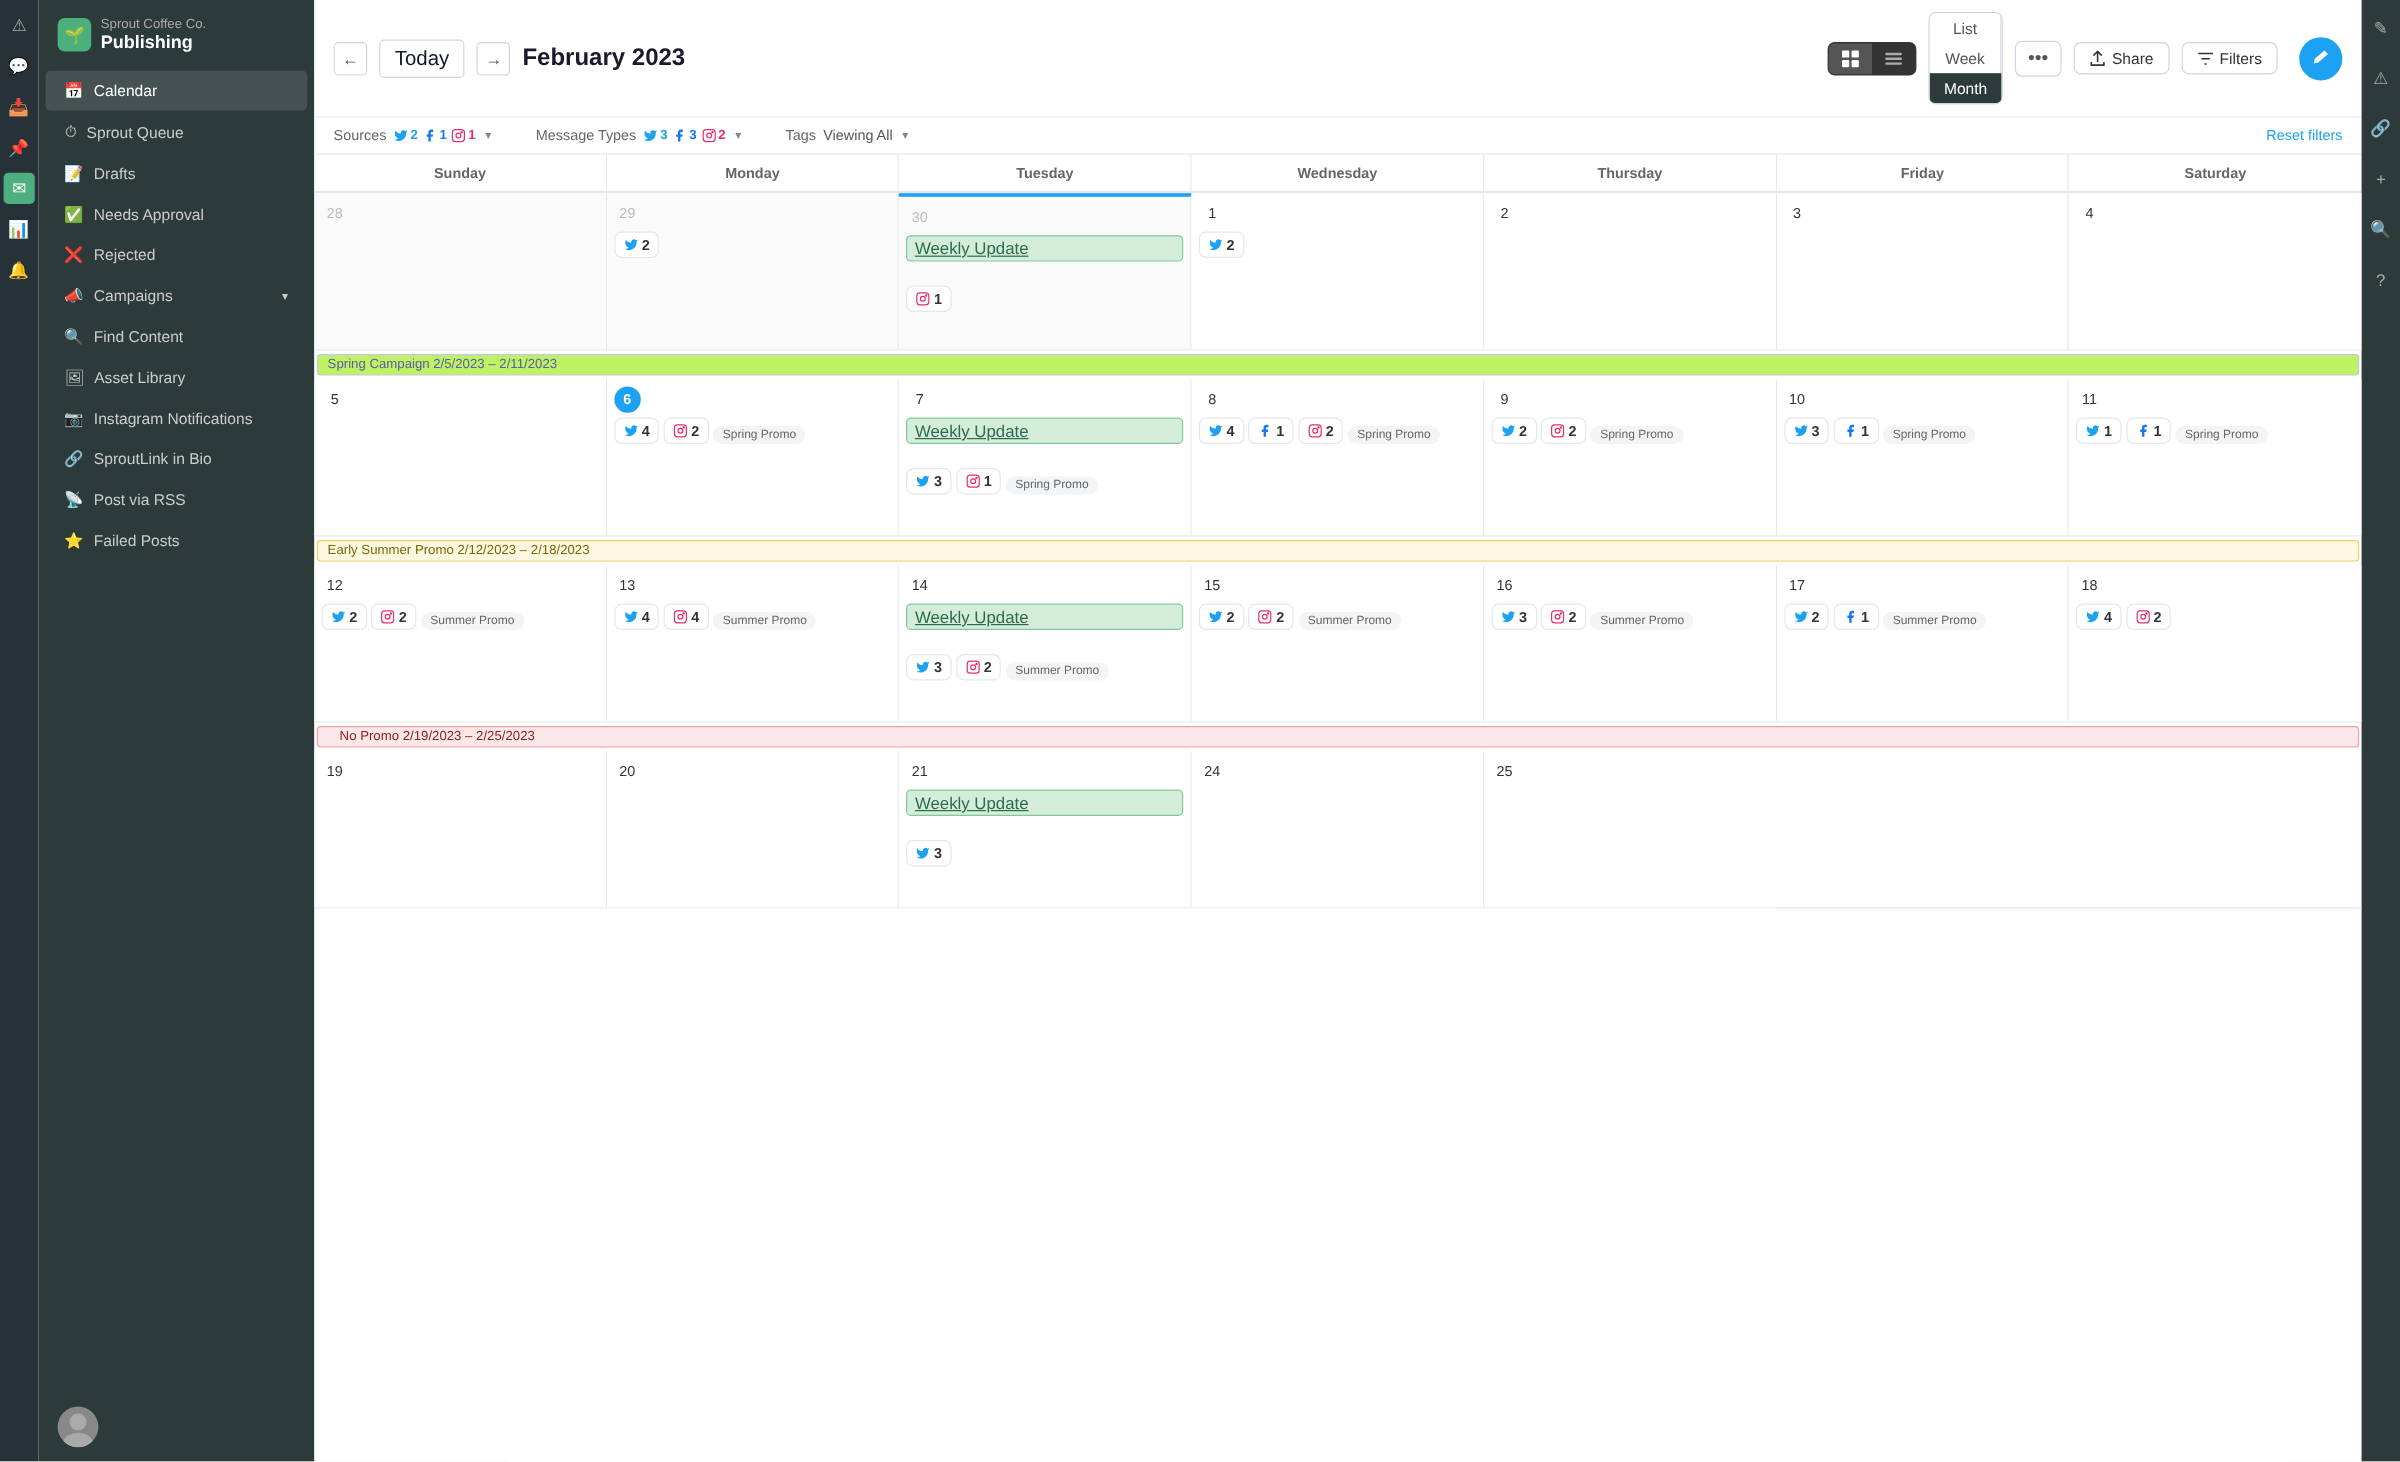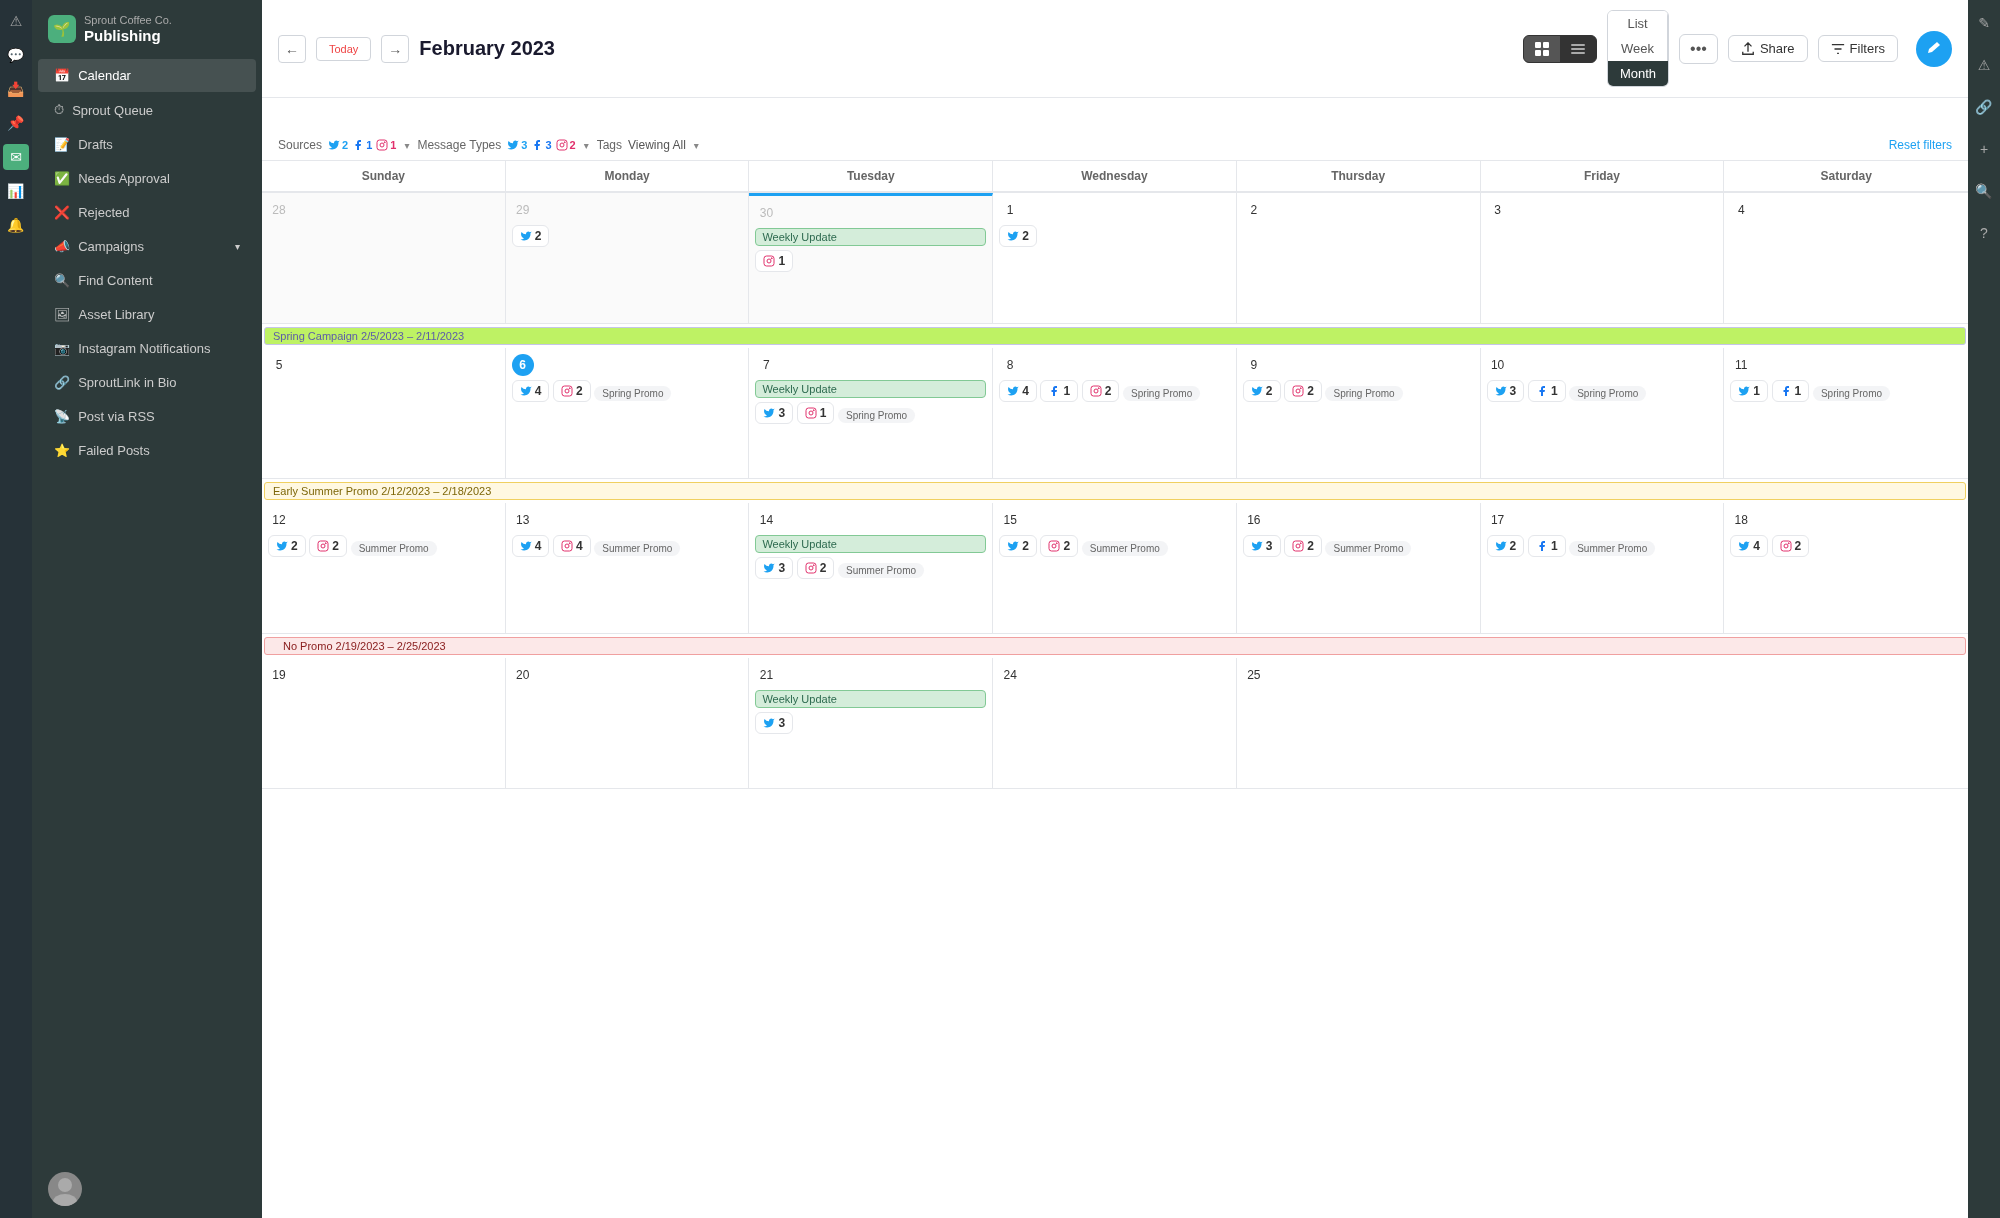--- a/index.html
+++ b/index.html
@@ -70,22 +70,22 @@
       display: flex; align-items: center; justify-content: center;
       font-size: 14px;
       color: #555;
     }
     .today-btn {
       padding: 5px 12px;
       border: 1px solid #d1d5db;
       border-radius: 4px;
       background: #fff;
       cursor: pointer;
-      font-size: 11px;
-      color: #ef4444;
+      font-size: 17px;
+      color: #0f172a;
     }
     .month-title { font-size: 20px; font-weight: 600; color: #1a1a2e; margin-right: auto; }
     .view-toggle { display: flex; border: 1px solid #333; border-radius: 6px; overflow: hidden; background: #333; }
     .view-btn {
       padding: 5px 10px;
       cursor: pointer;
       color: #aaa;
       font-size: 13px;
       display: flex; align-items: center;
     }
@@ -128,24 +128,23 @@
       font-size: 18px;
       margin-left: 8px;
     }
 
     
     .filter-bar {
       display: flex;
       align-items: flex-end;
       padding: 8px 16px;
       border-bottom: 1px solid #e5e7eb;
-      gap: 8px;
+      gap: 37px;
       flex-shrink: 0;
       background: #fff;
-      margin-top: 32px;
     }
     .filter-group {
       display: flex; align-items: center; gap: 6px;
       cursor: pointer;
     }
     .filter-label { font-size: 12px; color: #666; font-weight: 500; }
     .filter-icons { display: flex; gap: 4px; align-items: center; }
     .social-badge {
       display: inline-flex; align-items: center; gap: 2px;
       font-size: 11px; font-weight: 600;
@@ -194,27 +193,28 @@
       width: 22px; height: 22px;
       display: flex; align-items: center; justify-content: center;
     }
     .day-number.gray { color: #bbb; }
 
     .event-tag {
       background: #d4edda;
       border: 1px solid #82c995;
       border-radius: 4px;
       padding: 2px 6px;
-      font-size: 11px;
+      font-size: 14px;
       color: #2d6a4f;
-      margin-bottom: 4px;
+      margin-bottom: 20px;
       white-space: nowrap;
       overflow: hidden;
       text-overflow: ellipsis;
       cursor: pointer;
+      text-decoration: underline;
     }
     .post-chip {
       display: inline-flex;
       align-items: center;
       gap: 3px;
       border: 1px solid #e5e7eb;
       border-radius: 6px;
       padding: 3px 7px;
       font-size: 12px;
       font-weight: 600;

